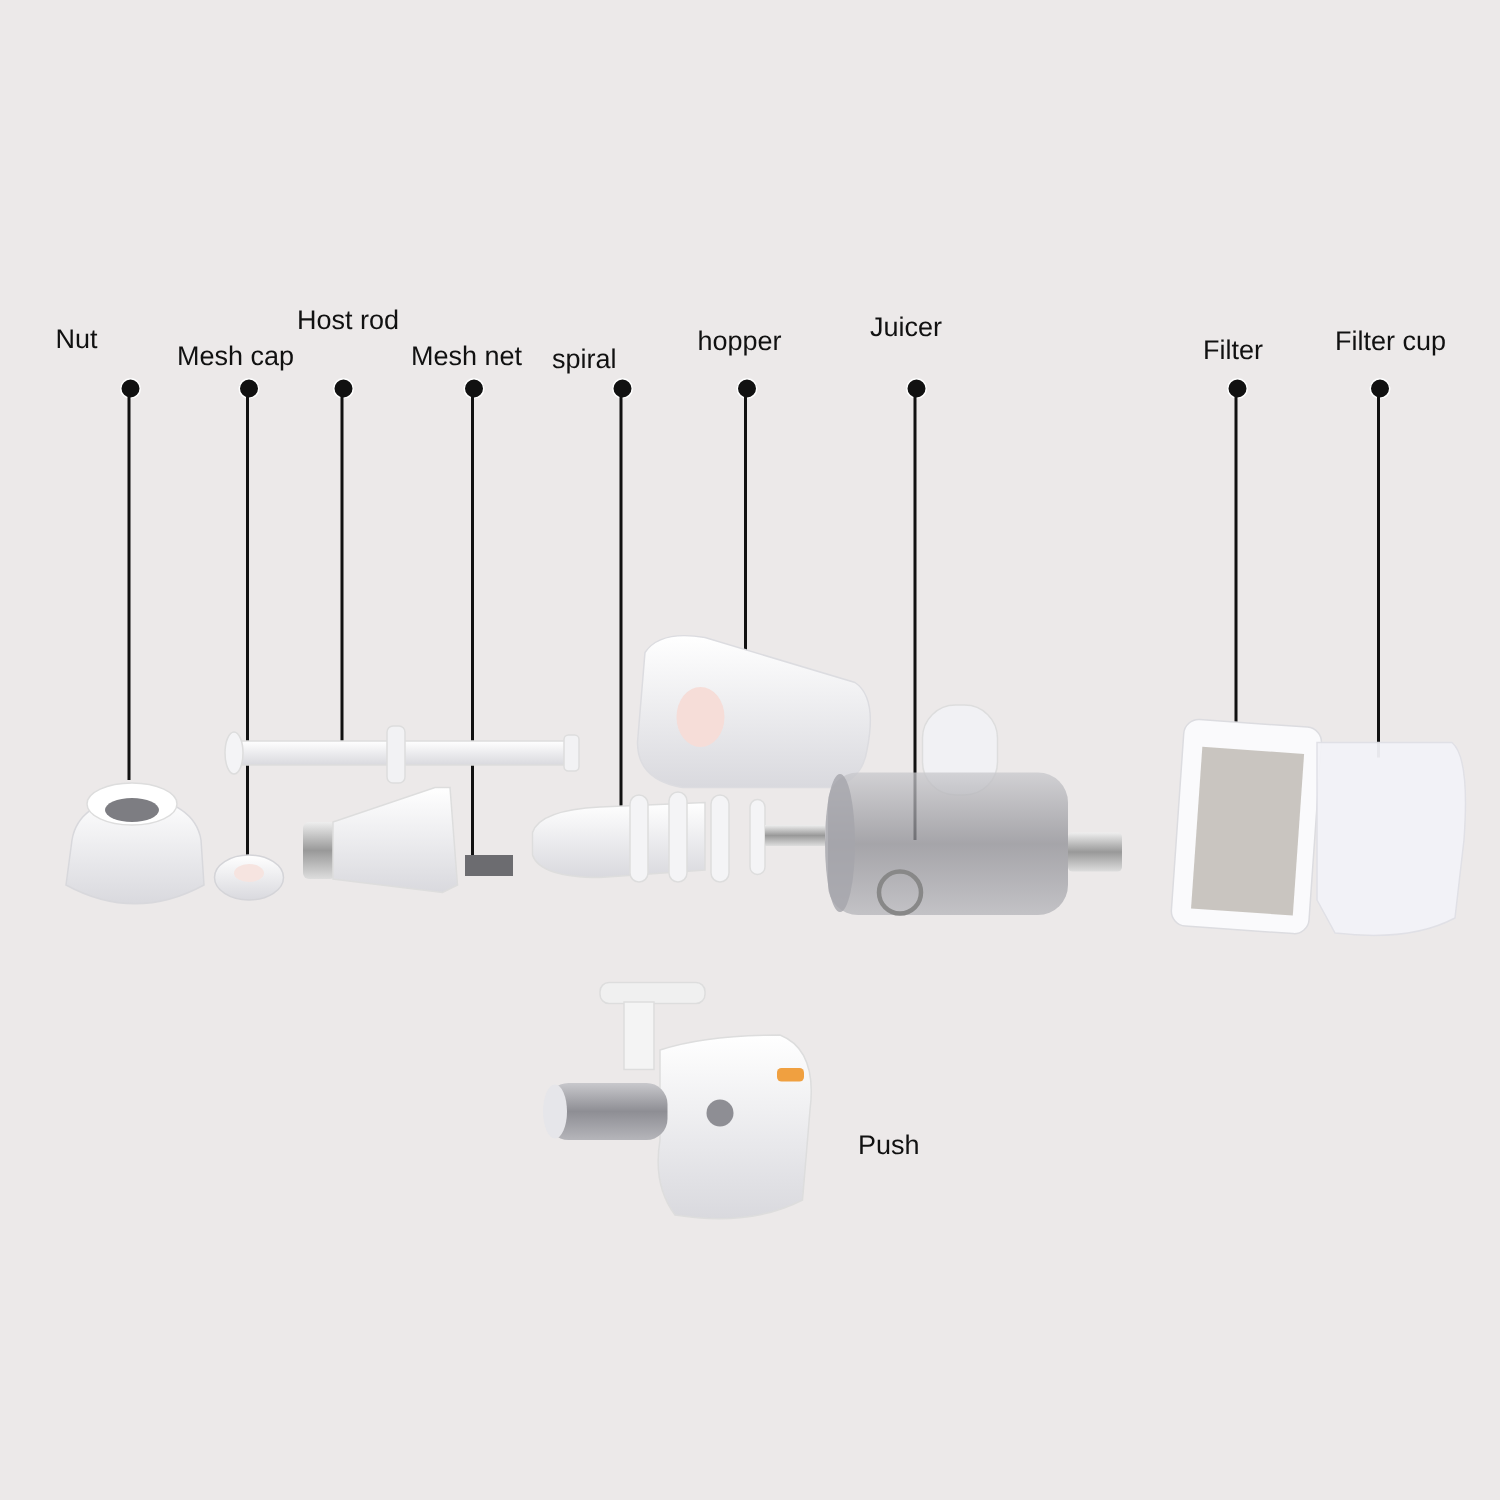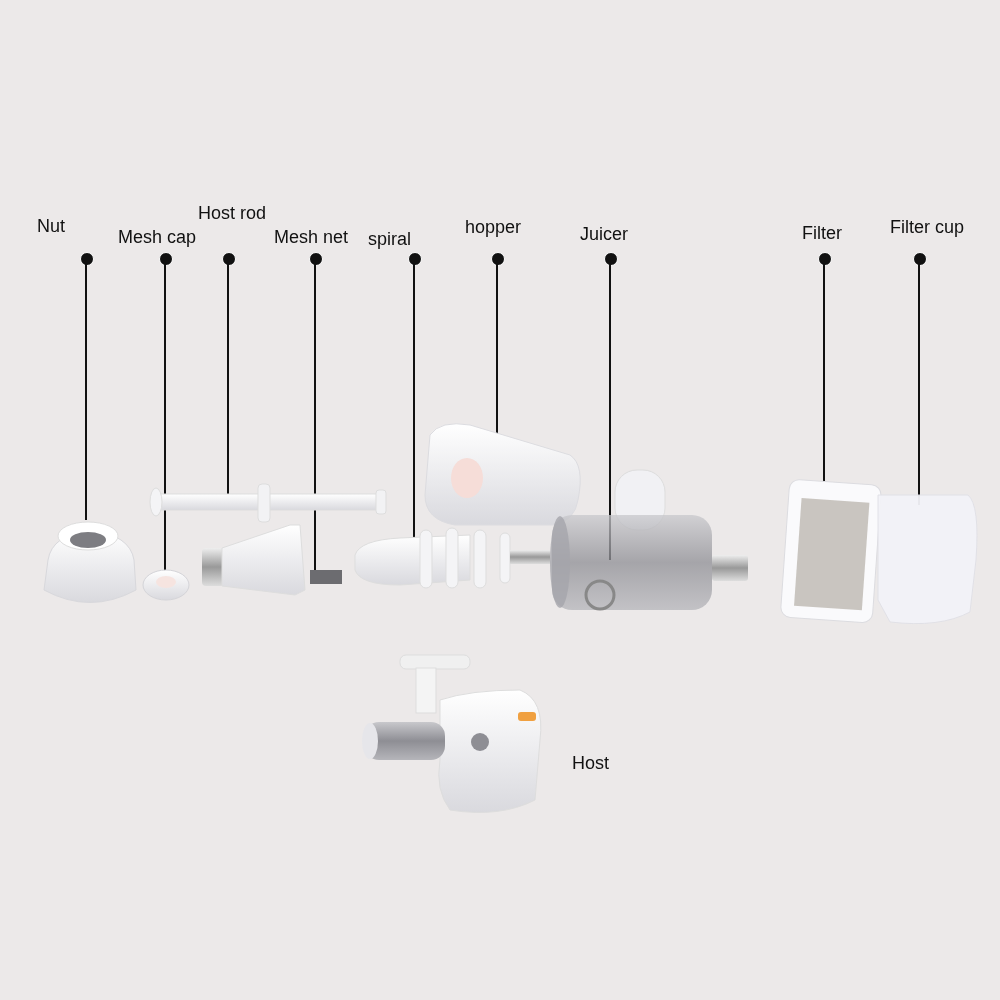--- a/index.html
+++ b/index.html
@@ -31,21 +31,21 @@
   <div class="line" style="left:314px;top:262px;height:316px"></div>
 
   <span class="label" style="left:368px;top:229px">spiral</span>
   <div class="dot" style="left:408px;top:252px"></div>
   <div class="line" style="left:413px;top:262px;height:298px"></div>
 
   <span class="label" style="left:465px;top:217px">hopper</span>
   <div class="dot" style="left:491px;top:252px"></div>
   <div class="line" style="left:496px;top:262px;height:240px"></div>
 
-  <span class="label" style="left:580px;top:224px">Juicer</span>
+  <span class="label" style="left:580px;top:208px">Juicer</span>
   <div class="dot" style="left:604px;top:252px"></div>
   <div class="line" style="left:609px;top:262px;height:298px"></div>
 
   <span class="label" style="left:802px;top:223px">Filter</span>
   <div class="dot" style="left:818px;top:252px"></div>
   <div class="line" style="left:823px;top:262px;height:243px"></div>
 
   <span class="label" style="left:890px;top:217px">Filter cup</span>
   <div class="dot" style="left:913px;top:252px"></div>
   <div class="line" style="left:918px;top:262px;height:243px"></div>
@@ -127,14 +127,14 @@
       <rect x="400" y="655" width="70" height="14" rx="6" fill="#f0f0f0" stroke="#ddd"></rect>
       <rect x="416" y="668" width="20" height="45" fill="#f4f4f4" stroke="#ddd"></rect>
       <path d="M440 700 Q470 690 520 690 Q545 700 540 740 L535 800 Q500 818 450 810 Q435 790 440 760 Z" fill="url(#white)" stroke="#ddd"></path>
       <rect x="518" y="712" width="18" height="9" rx="3" fill="#f0a040"></rect>
       <rect x="365" y="722" width="80" height="38" rx="14" fill="url(#grey)"></rect>
       <ellipse cx="370" cy="741" rx="8" ry="18" fill="#e6e6ea"></ellipse>
       <circle cx="480" cy="742" r="9" fill="#8e8e94"></circle>
     </g>
   </svg>
 
-  <span class="label" style="left:572px;top:753px">Host</span>
+  <span class="label" style="left:572px;top:753px">Push</span>
 </div>
 
 </body></html>

